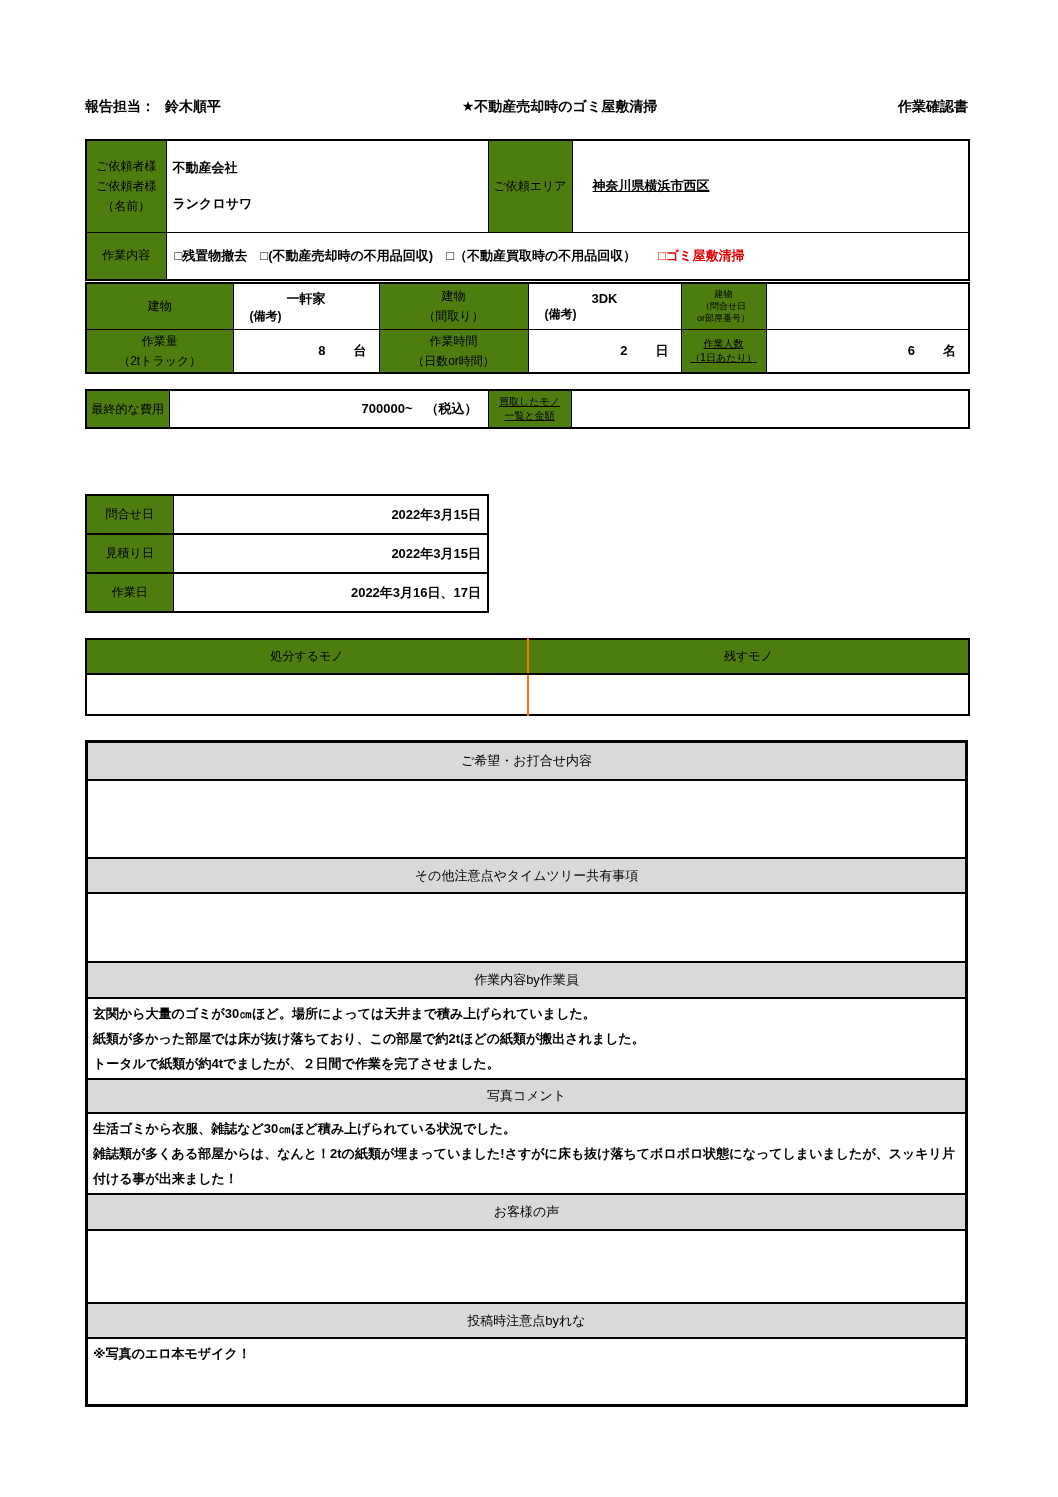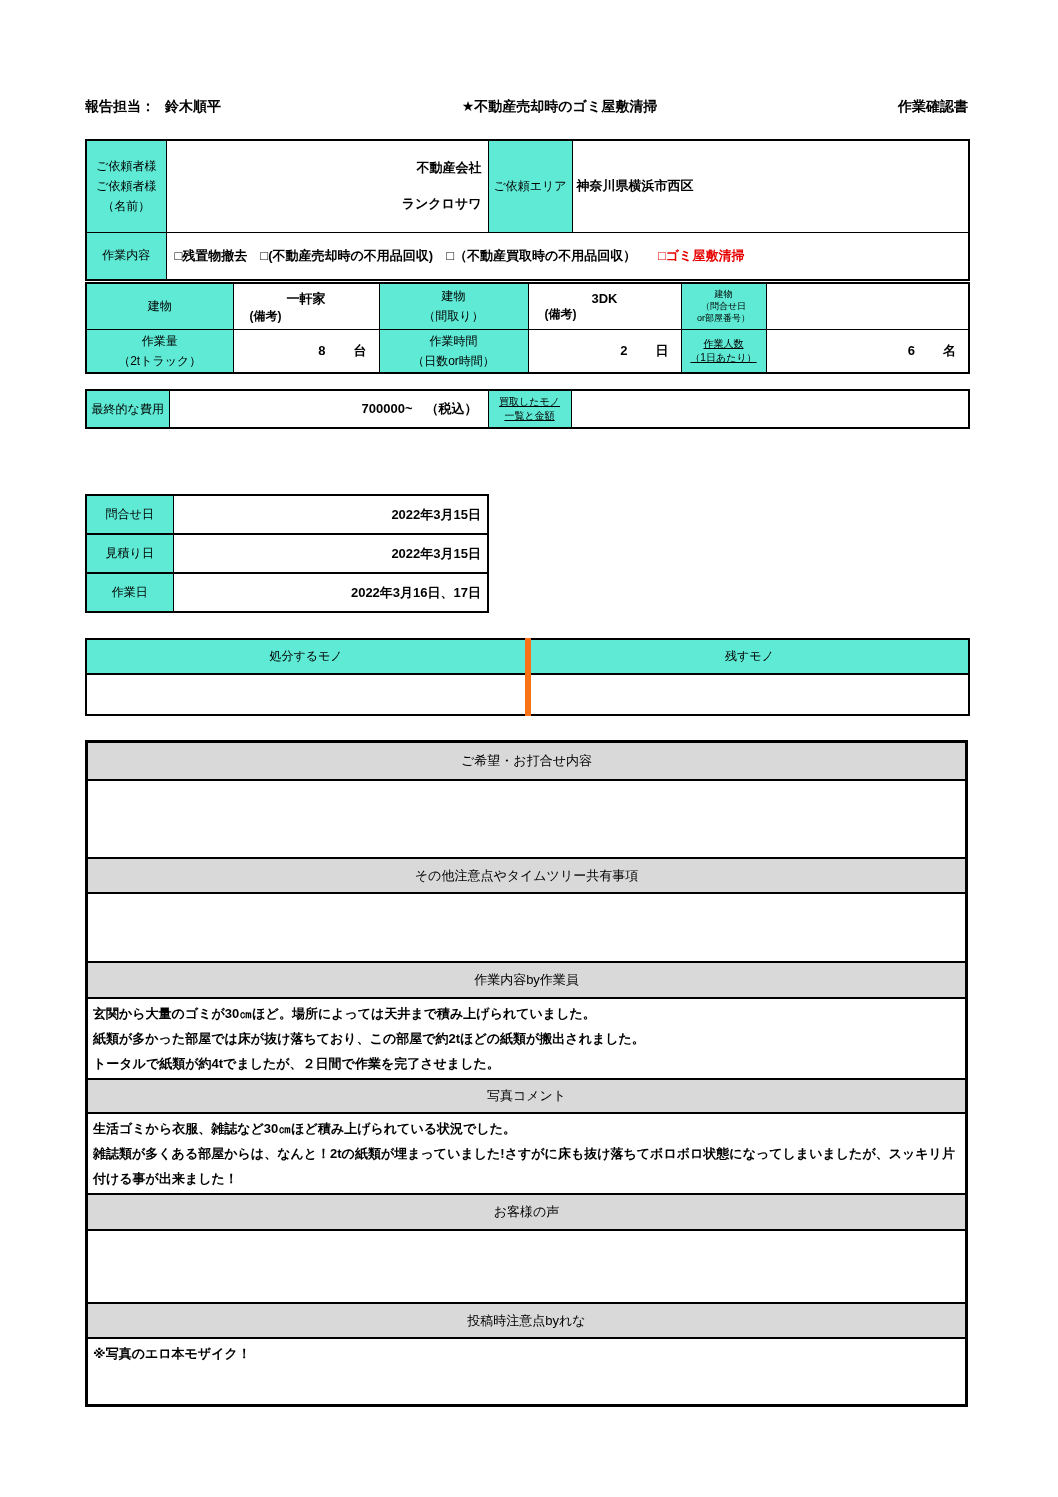--- a/index.html
+++ b/index.html
@@ -7,33 +7,33 @@
         font-family:"Liberation Sans","DejaVu Sans",sans-serif;color:#000;overflow:hidden;}
   .abs{position:absolute;left:85px;}
   
   .hdr{top:98px;width:883px;display:flex;align-items:flex-start;font-size:14px;font-weight:bold;}
   .hdr .left{display:flex;gap:10px;}
   .hdr .center{flex:1;text-align:center;}
   
   table{border-collapse:collapse;table-layout:fixed;}
   td{border:1px solid #000;padding:0;font-size:12px;vertical-align:middle;overflow:hidden;}
   .tbl{border:2px solid #000;}
-  .g{background:#5eead4;text-align:center;}
-  .val{font-weight:bold;font-size:13px;align-items:flex-end;}
+  .g{background:#4d7c0f;text-align:center;}
+  .val{font-weight:bold;font-size:13px;}
   .right{text-align:right;padding-right:10px;}
   .flexcol{display:flex;flex-direction:column;justify-content:center;align-items:center;height:100%;}
   .flexcol div{line-height:20px;}
   .topnote{display:flex;flex-direction:column;height:100%;}
   .topnote .main{text-align:center;margin-top:4px;font-weight:bold;font-size:13px;}
   .topnote .note{margin-top:auto;text-align:left;padding-left:16px;padding-bottom:2px;font-weight:bold;font-size:12px;}
   .numunit{display:flex;justify-content:flex-end;align-items:center;gap:28px;padding-right:12px;font-weight:bold;font-size:13px;height:100%;}
   .small9{font-size:9px;}
   .small10{font-size:10px;text-decoration:underline;}
   .thickb{border-bottom:2px solid #000;}
-  .thickr{border-right:6px solid #f97316;}
+  .thickr{border-right:2px solid #f97316;}
   
   .clientval{display:flex;flex-direction:column;justify-content:flex-start;height:100%;padding:8px 6px;gap:18px;}
   .chkline{padding-left:8px;font-weight:bold;font-size:13px;}
   .chkline .red{margin-left:18px;}
   
   .bigtbl{border:3px solid #000;}
   .bigtbl td{border:2px solid #000;}
   .sech{background:#d9d9d9;text-align:center;font-size:13px;}
   .secb{vertical-align:top;text-align:left;font-weight:bold;font-size:13px;line-height:25px;
         padding:2px 5px;white-space:pre-wrap;}
@@ -68,21 +68,21 @@
           <div>（名前）</div>
         </div>
       </td>
       <td>
         <div class="clientval val">
           <div>不動産会社</div>
           <div>ランクロサワ</div>
         </div>
       </td>
       <td class="g">ご依頼エリア</td>
-      <td class="val" style="padding-left:4px;">神奈川県横浜市西区</td>
+      <td class="val" style="padding-left:20px;text-decoration:underline;">神奈川県横浜市西区</td>
     </tr>
     <tr style="height:48px">
       <td class="g">作業内容</td>
       <td colspan="3">
         <div class="chkline">
           <span>□残置物撤去　□(不動産売却時の不用品回収)　□（不動産買取時の不用品回収）</span>
           <span class="red" style="color: rgb(230, 0, 0);">□ゴミ屋敷清掃</span>
         </div>
       </td>
     </tr>

